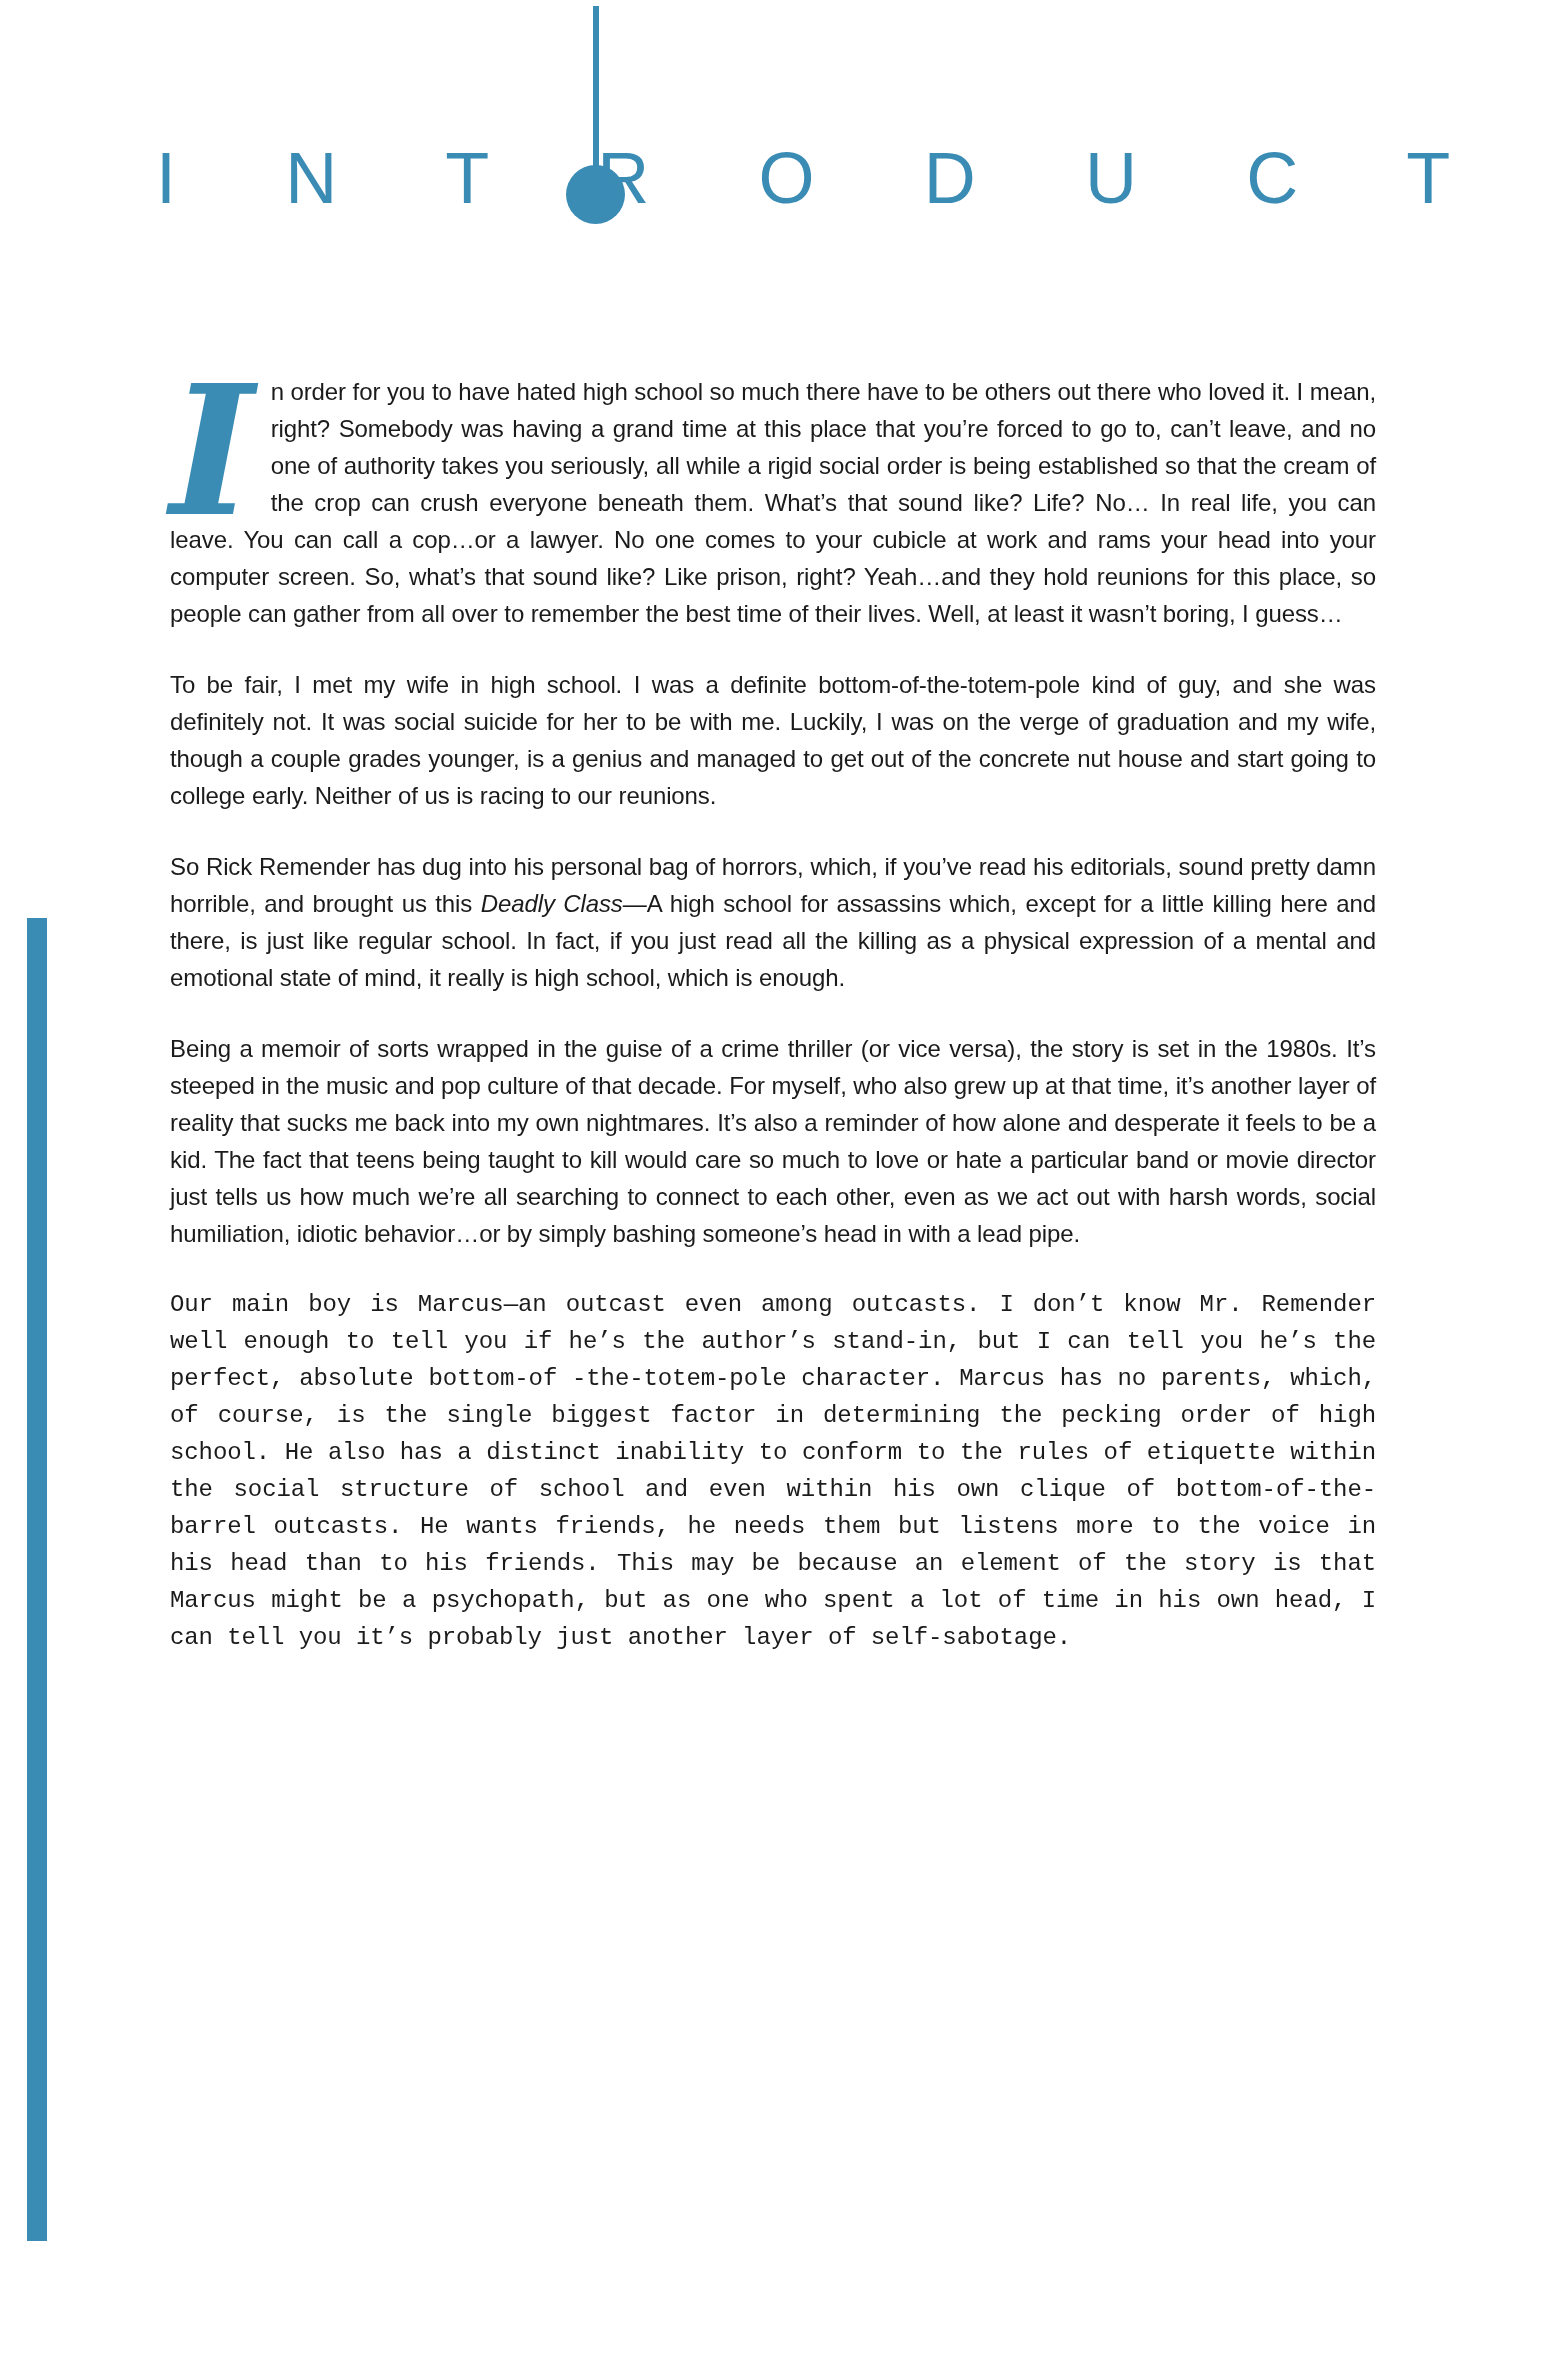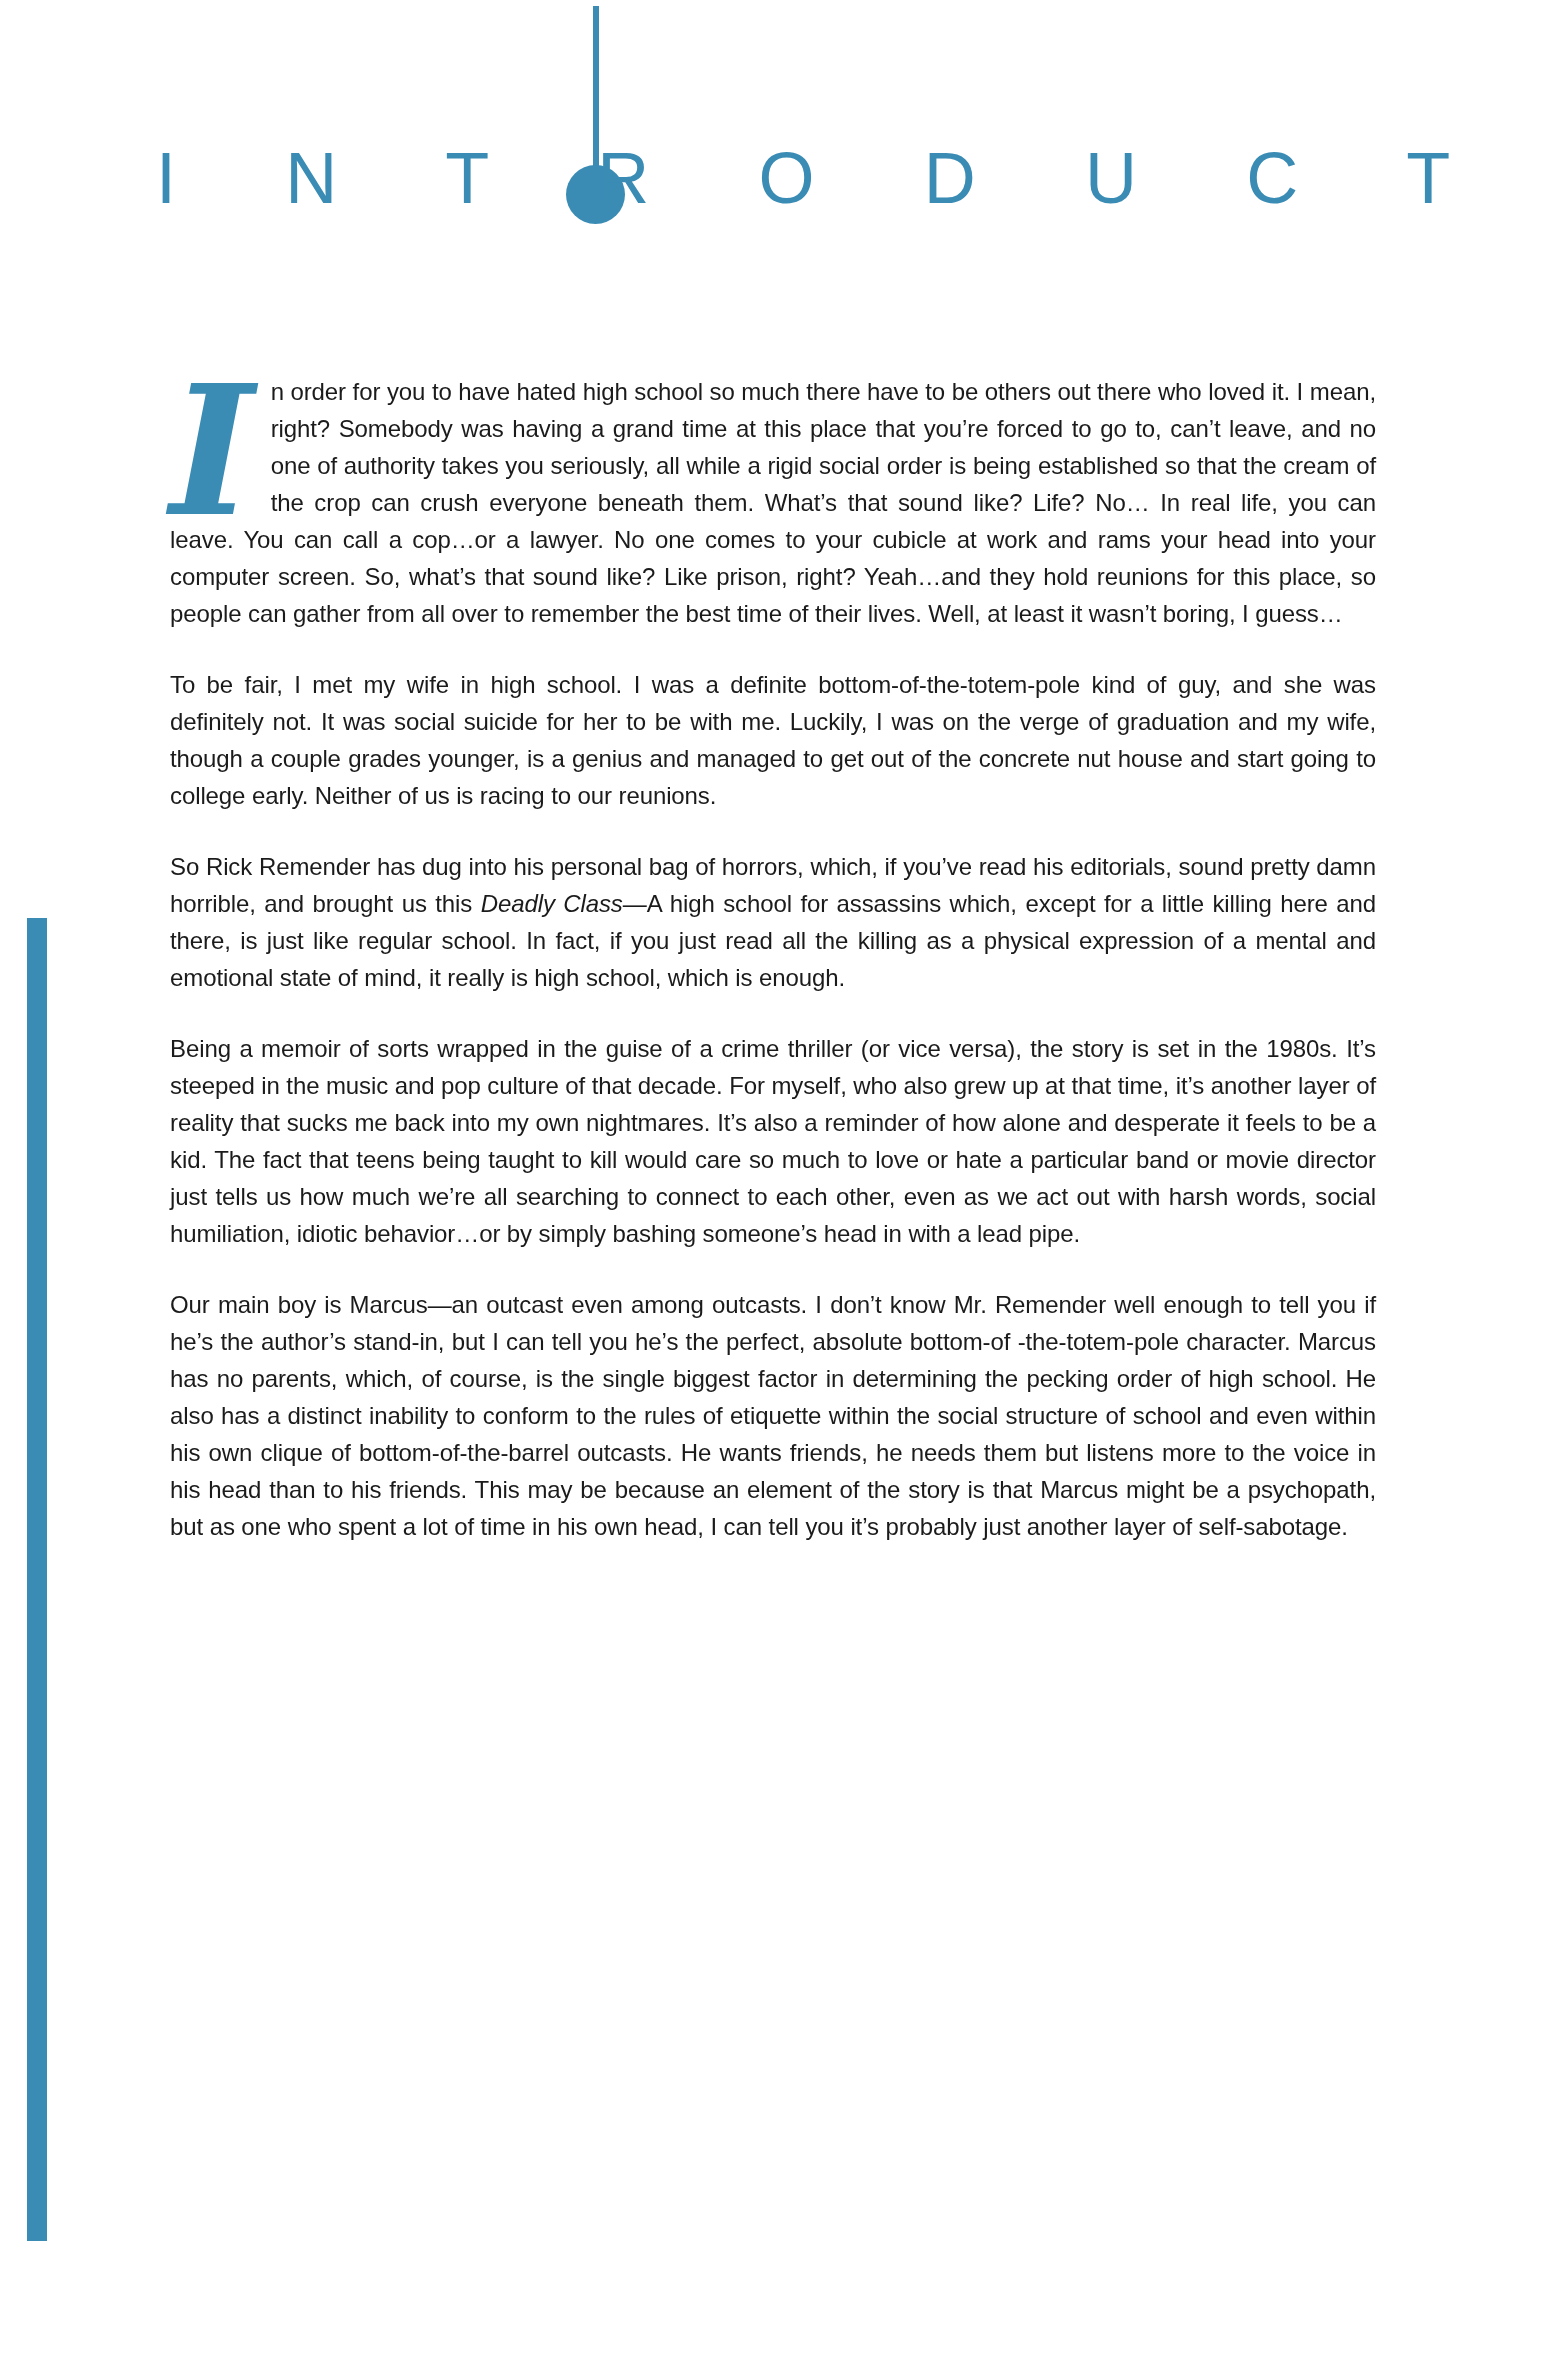--- a/index.html
+++ b/index.html
@@ -74,21 +74,21 @@
   }
   p.para {
     margin: 0 0 34px 0;
     font-size: 24px;
     line-height: 37px;
     text-align: justify;
     text-justify: inter-word;
     letter-spacing: -0.1px;
     color: #1b1b1b;
   }
-  p.para:last-child { margin-bottom: 0; }
+  p.para:last-child { margin-bottom: 0; font-family: Liberation Mono, monospace; }
 
   .drop-cap {
     float: left;
     color: #3a8cb5;
     font-family: "DejaVu Serif", serif;
     font-weight: bold;
     font-size: 179px;
     line-height: 0.78;
     margin: 9.3px 17px -6.2px 0;
     font-style: italic;

